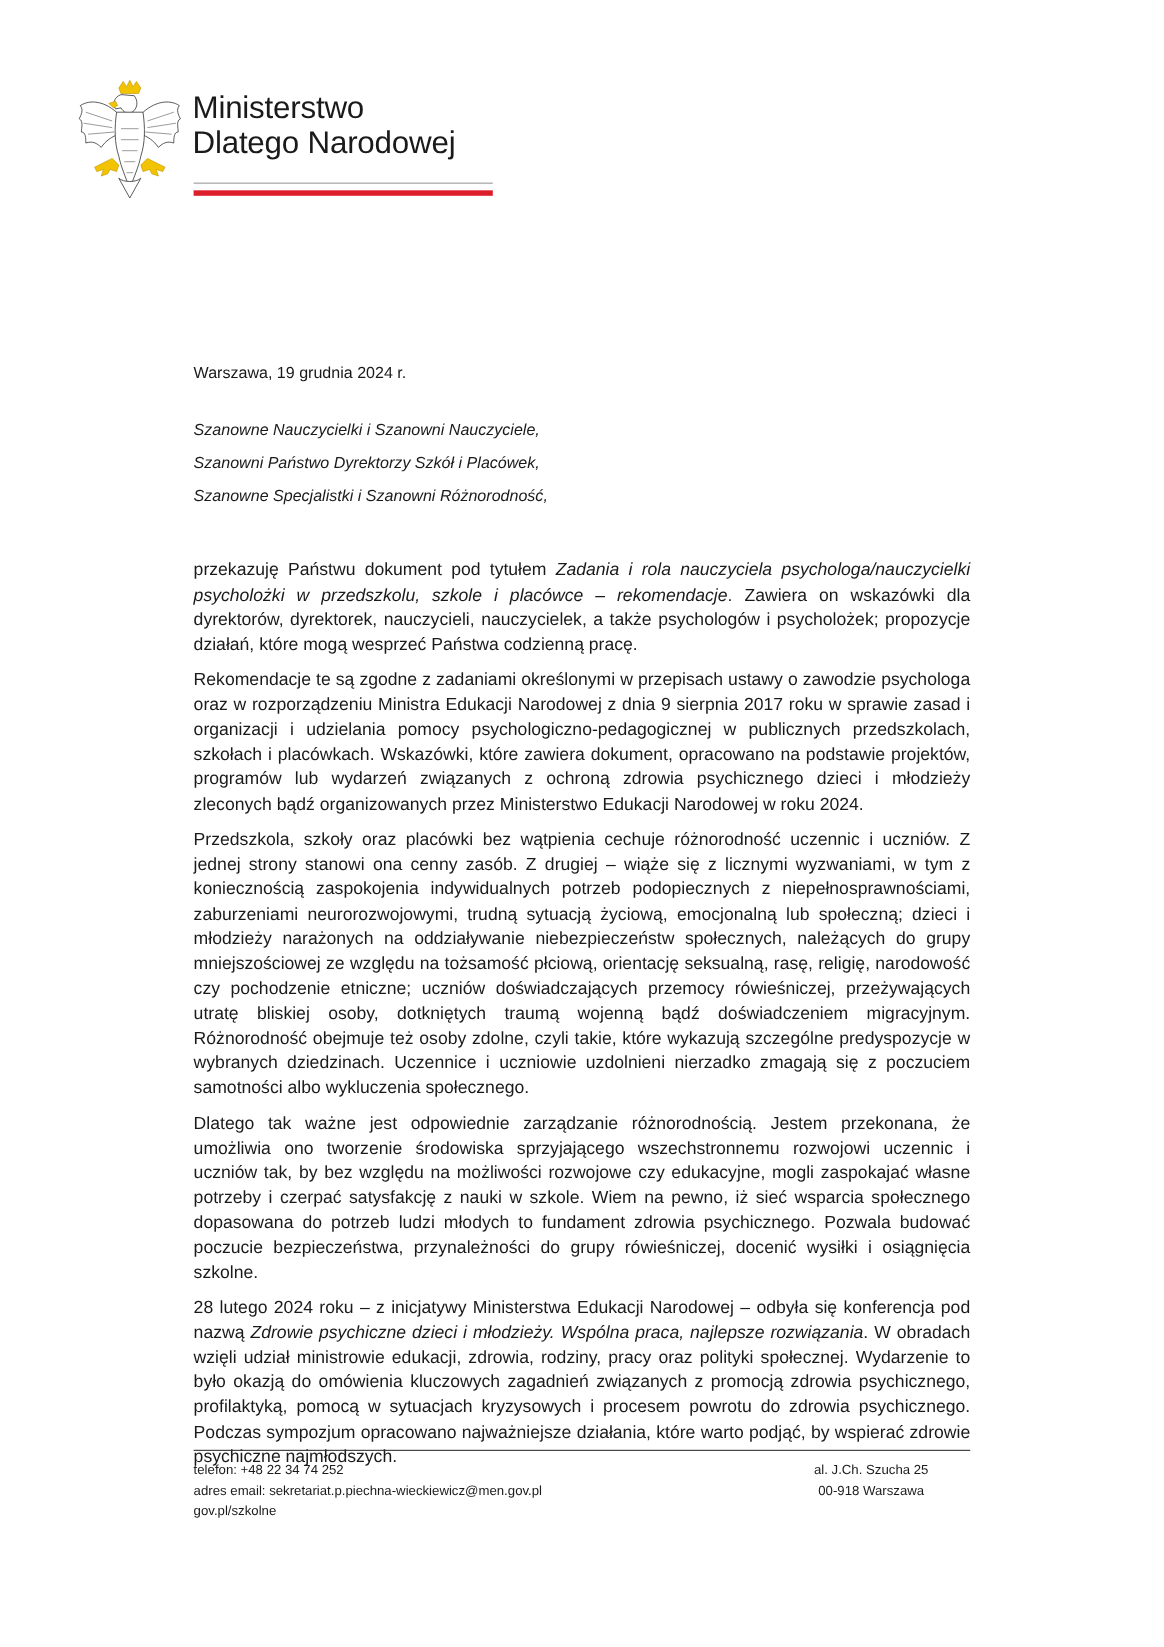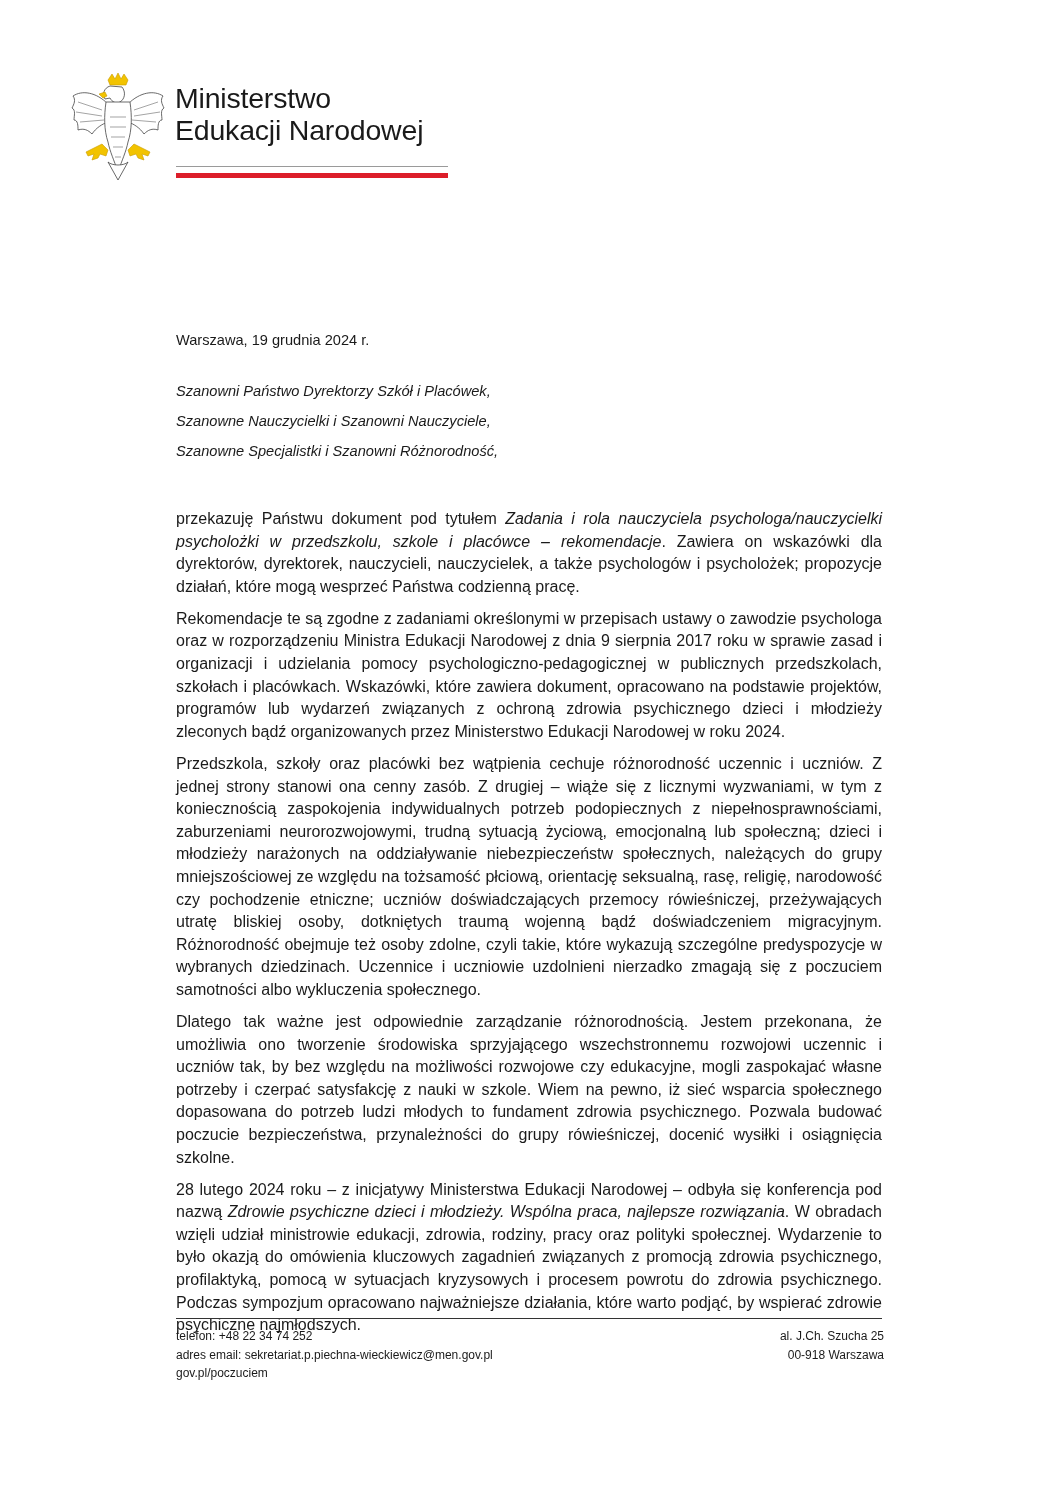--- a/index.html
+++ b/index.html
@@ -12,21 +12,21 @@
   .rule-red { position:absolute; left:176px; top:173px; width:272px; height:5px; background:#dc1e2a; }
   .signer { position:absolute; left:176px; top:189px; font-size:14.6px; line-height:21px; }
   .date { position:absolute; left:176px; top:320px; font-size:14.6px;margin-top:12px; }
   .salutations { position:absolute; left:176px; top:376px; font-size:14.6px; font-style:italic; }
   .salutations div { height:30px; line-height:30px; }
   .body { position:absolute; left:176px; top:508px; width:706px; font-size:16px; line-height:22.6px; text-align:justify; }
   .body p { margin:0 0 9.5px 0; }
   .body i { font-style:italic; }
   .foot-rule { position:absolute; left:176px; top:1318px; width:706px; height:1px; background:#333; }
   .footer-left { position:absolute; left:176px; top:1327px; font-size:12px; line-height:18.5px; }
-  .footer-right { position:absolute; left:700px; top:1327px; width:184px; font-size:12px; line-height:18.5px; text-align:right; }
+  .footer-right { position:absolute; left:700px; top:1327px; width:184px; font-size:12px; line-height:18.5px; text-align:center; }
 </style>
 </head>
 <body>
 
 <div class="page">
 
   <svg class="eagle" viewBox="0 0 100 110">
 
     <path d="M40 8 L44 2 L47 7 L50 1 L53 7 L56 2 L60 8 L58 13 L42 13 Z" fill="#f2c300" stroke="#c79a00" stroke-width="0.6"></path>
 
@@ -43,45 +43,45 @@
     <path d="M42 45 L58 45 M42 55 L58 55 M43 65 L57 65 M45 75 L55 75 M47 85 L53 85" stroke="#666" stroke-width="0.6" fill="none"></path>
 
     <path d="M40 90 L50 108 L60 90 C56 94 44 94 40 90 Z" fill="#fff" stroke="#444" stroke-width="0.8"></path>
 
     <path d="M34 72 L26 76 L18 80 L20 84 L26 82 L24 88 L30 86 L32 82 L38 84 L40 78 Z" fill="#f2c300" stroke="#c79a00" stroke-width="0.6"></path>
     <path d="M66 72 L74 76 L82 80 L80 84 L74 82 L76 88 L70 86 L68 82 L62 84 L60 78 Z" fill="#f2c300" stroke="#c79a00" stroke-width="0.6"></path>
   </svg>
 
   <div class="brand">
     <div>Ministerstwo</div>
-    <div>Edukacji Narodowej</div>
+    <div>Dlatego Narodowej</div>
   </div>
   <div class="rule-gray"></div>
   <div class="rule-red"></div>
 
 
   <div class="date">Warszawa,  19 grudnia 2024 r.</div>
 
   <div class="salutations">
+    <div>Szanowne Nauczycielki i Szanowni Nauczyciele,</div>
     <div>Szanowni Państwo Dyrektorzy Szkół i Placówek,</div>
-    <div>Szanowne Nauczycielki i Szanowni Nauczyciele,</div>
     <div>Szanowne Specjalistki i Szanowni Różnorodność,</div>
   </div>
 
   <div class="body">
     <p><span>przekazuję Państwu dokument pod tytułem </span><i>Zadania i rola nauczyciela psychologa/nauczycielki psycholożki w przedszkolu, szkole i placówce – rekomendacje</i><span>. Zawiera on wskazówki dla dyrektorów, dyrektorek, nauczycieli, nauczycielek, a także psychologów i psycholożek; propozycje działań, które mogą wesprzeć Państwa codzienną pracę.</span></p>
     <p>Rekomendacje te są zgodne z zadaniami określonymi w przepisach ustawy o zawodzie psychologa oraz w rozporządzeniu Ministra Edukacji Narodowej z dnia 9 sierpnia 2017 roku w sprawie zasad i organizacji i udzielania pomocy psychologiczno-pedagogicznej w publicznych przedszkolach, szkołach i placówkach. Wskazówki, które zawiera dokument, opracowano na podstawie projektów, programów lub wydarzeń związanych z ochroną zdrowia psychicznego dzieci i młodzieży zleconych bądź organizowanych przez Ministerstwo Edukacji Narodowej w roku 2024.</p>
     <p>Przedszkola, szkoły oraz placówki bez wątpienia cechuje różnorodność uczennic i uczniów. Z jednej strony stanowi ona cenny zasób. Z drugiej – wiąże się z licznymi wyzwaniami, w tym z koniecznością zaspokojenia indywidualnych potrzeb podopiecznych z niepełnosprawnościami, zaburzeniami neurorozwojowymi, trudną sytuacją życiową, emocjonalną lub społeczną; dzieci i młodzieży narażonych na oddziaływanie niebezpieczeństw społecznych, należących do grupy mniejszościowej ze względu na tożsamość płciową, orientację seksualną, rasę, religię, narodowość czy pochodzenie etniczne; uczniów doświadczających przemocy rówieśniczej, przeżywających utratę bliskiej osoby, dotkniętych traumą wojenną bądź doświadczeniem migracyjnym. Różnorodność obejmuje też osoby zdolne, czyli takie, które wykazują szczególne predyspozycje w wybranych dziedzinach. Uczennice i uczniowie uzdolnieni nierzadko zmagają się z poczuciem samotności albo wykluczenia społecznego.</p>
     <p>Dlatego tak ważne jest odpowiednie zarządzanie różnorodnością. Jestem przekonana, że umożliwia ono tworzenie środowiska sprzyjającego wszechstronnemu rozwojowi uczennic i uczniów tak, by bez względu na możliwości rozwojowe czy edukacyjne, mogli zaspokajać własne potrzeby i czerpać satysfakcję z nauki w szkole. Wiem na pewno, iż sieć wsparcia społecznego dopasowana do potrzeb ludzi młodych to fundament zdrowia psychicznego. Pozwala budować poczucie bezpieczeństwa, przynależności do grupy rówieśniczej, docenić wysiłki i osiągnięcia szkolne.</p>
     <p><span>28 lutego 2024 roku – z inicjatywy Ministerstwa Edukacji Narodowej – odbyła się konferencja pod nazwą </span><i>Zdrowie psychiczne dzieci i młodzieży. Wspólna praca, najlepsze rozwiązania</i><span>. W obradach wzięli udział ministrowie edukacji, zdrowia, rodziny, pracy oraz polityki społecznej. Wydarzenie to było okazją do omówienia kluczowych zagadnień związanych z promocją zdrowia psychicznego, profilaktyką, pomocą w sytuacjach kryzysowych i procesem powrotu do zdrowia psychicznego. Podczas sympozjum opracowano najważniejsze działania, które warto podjąć, by wspierać zdrowie psychiczne najmłodszych.</span></p>
   </div>
 
   <div class="foot-rule"></div>
   <div class="footer-left">
     <div>telefon: +48 22 34 74 252</div>
     <div>adres email: sekretariat.p.piechna-wieckiewicz@men.gov.pl</div>
-    <div>gov.pl/poczuciem</div>
+    <div>gov.pl/szkolne</div>
   </div>
   <div class="footer-right">
     <div>al. J.Ch. Szucha 25</div>
     <div>00-918 Warszawa</div>
   </div>
 </div>
 
 </body></html>

